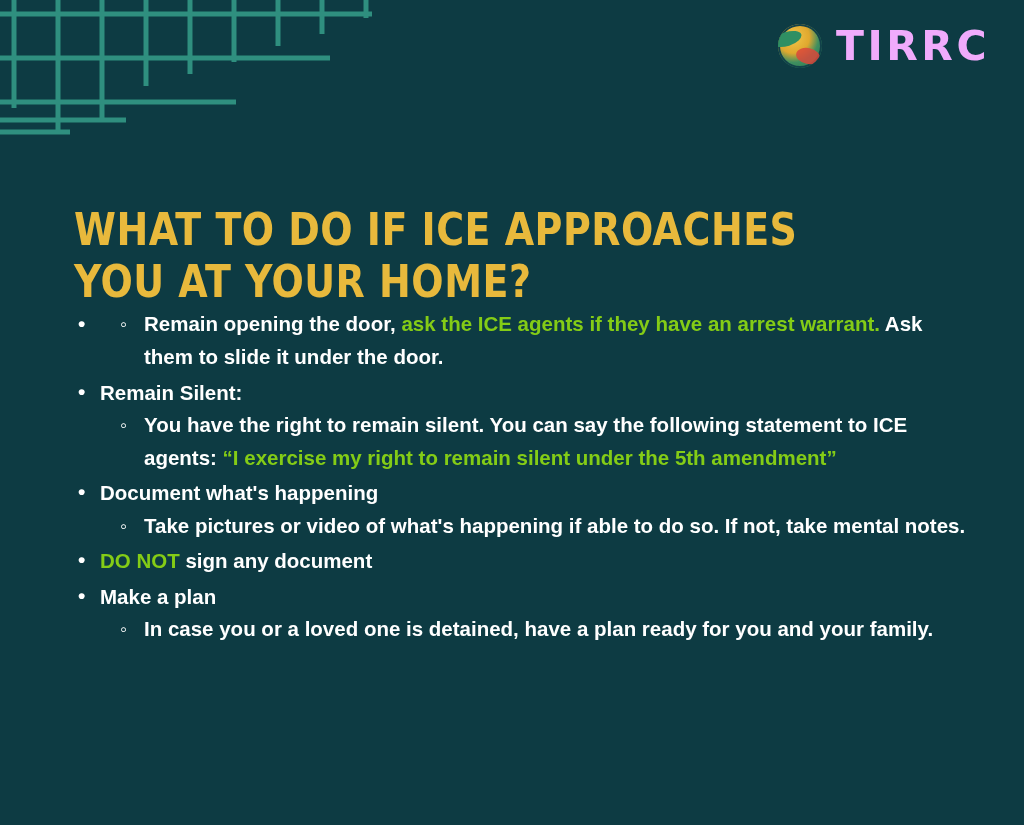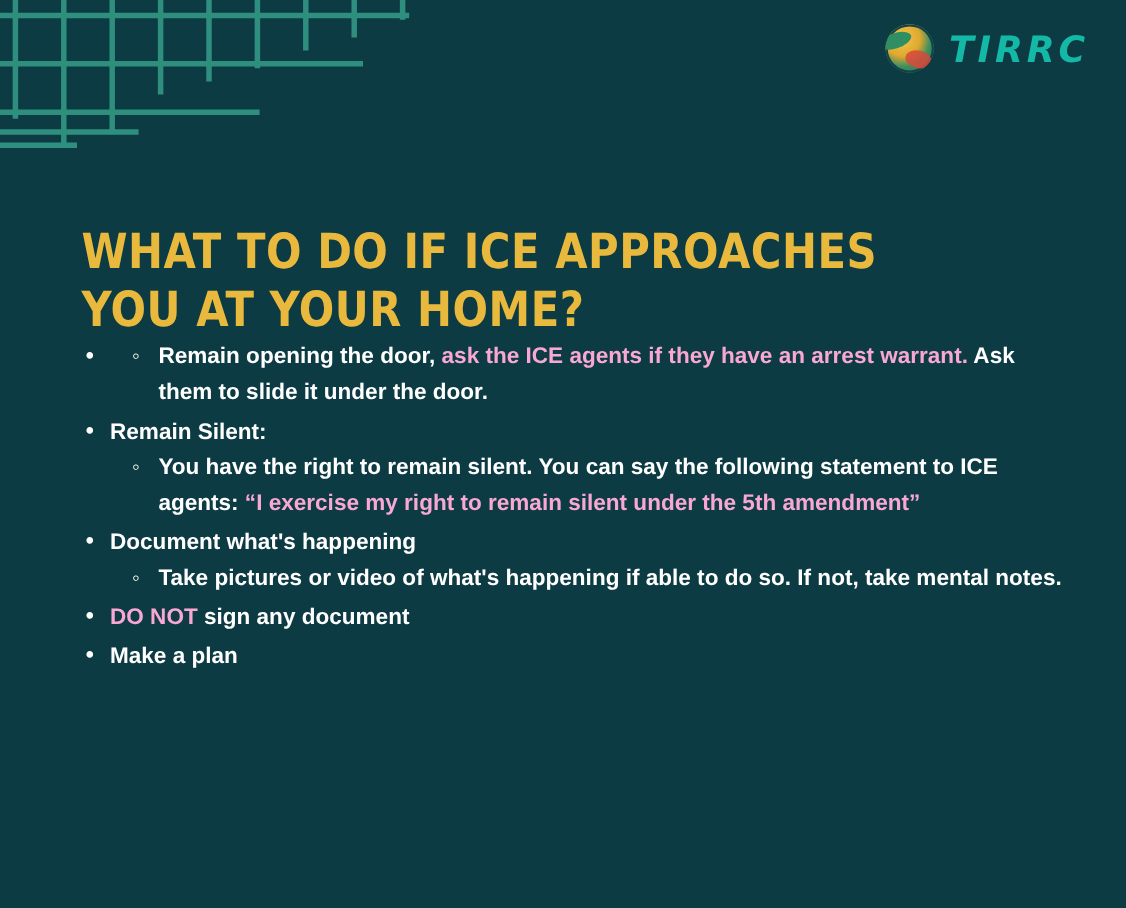--- a/index.html
+++ b/index.html
@@ -60,26 +60,25 @@
     right: 2px;
     bottom: 4px;
     width: 24px;
     height: 16px;
     background: #d9483b;
     border-radius: 50%;
     transform: rotate(12deg);
     opacity: .85;
   }
   .logo-text {
-    color: #14b8a6;
-    font-size: 33px;
+    color: #f0abfc;
+    font-size: 41px;
     font-weight: 700;
     letter-spacing: 3.5px;
     font-family: "DejaVu Sans", sans-serif;
-    font-style: italic;
   }
 
   
   .title {
     position: absolute;
     left: 74px;
     top: 175px;
     width: 800px;
     color: #e8b93c;
     font-size: 44px;
@@ -135,21 +134,21 @@
     line-height: 1.6;
   }
   ul.lvl2 > li::before {
     content: "\25E6";
     position: absolute;
     left: 20px;
     top: 0px;
     font-size: 20px;
     color: #ffffff;
   }
-  .gold { color: #f9a8d4; }
+  .gold { color: #84cc16; }
   .uline { text-decoration: underline; }
 </style>
 </head>
 <body>
 
 <svg class="grid-deco" viewBox="0 0 380 145" xmlns="http://www.w3.org/2000/svg">
   <g stroke="#2f8f7f" stroke-width="5" fill="none">
     <line x1="14" y1="-10" x2="14" y2="108"></line>
     <line x1="58" y1="-10" x2="58" y2="132"></line>
     <line x1="102" y1="-10" x2="102" y2="122"></line>
@@ -179,15 +178,17 @@
       <li><ul class="lvl2">
           <li><span>Remain opening the door, </span><span class="gold">ask the ICE agents if they have an arrest warrant.</span><span> Ask them to slide it under the door.</span></li>
         </ul></li>
       <li><span><span>Remain Silent:</span></span><ul class="lvl2">
           <li><span>You have the right to remain silent. You can say the following statement to ICE agents: </span><span class="gold">“I exercise my right to remain silent under the 5th amendment”</span></li>
         </ul></li>
       <li><span><span>Document what's happening</span></span><ul class="lvl2">
           <li><span>Take pictures or video of what's happening if able to do so. If not, take mental notes.</span></li>
         </ul></li>
       <li><span><span class="gold">DO NOT</span><span> sign any document</span></span></li>
-      <li><span><span>Make a plan</span></span></li>
+      <li><span><span>Make a plan</span></span><ul class="lvl2">
+          <li><span>In case you or a loved one is detained, have a plan ready for you and your family.</span></li>
+        </ul></li>
     </ul>
 </div>
 
 </body></html>

